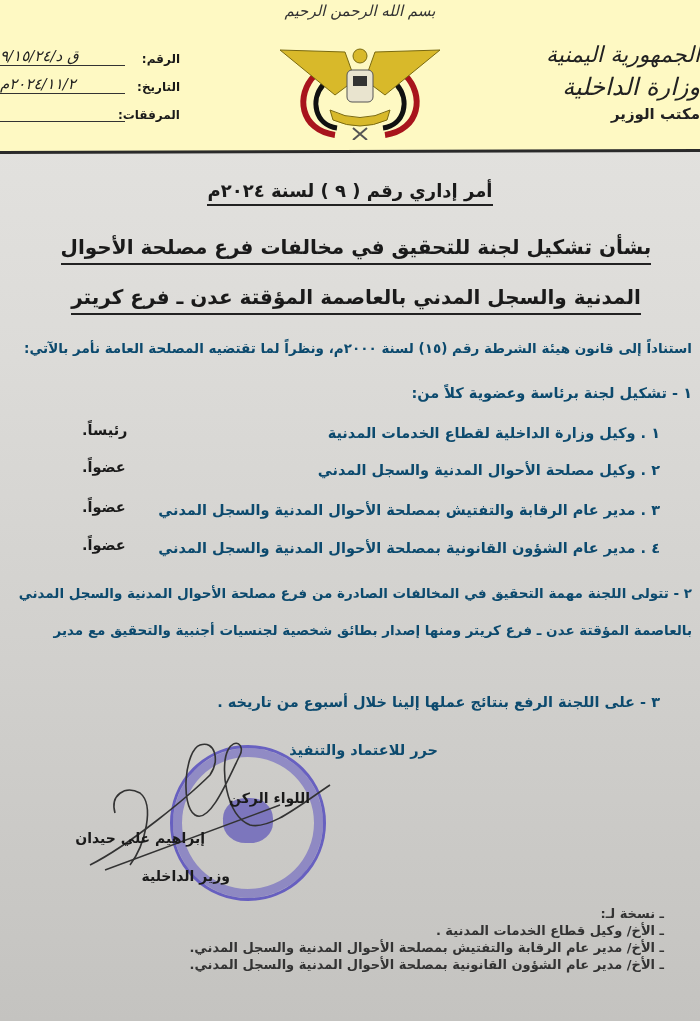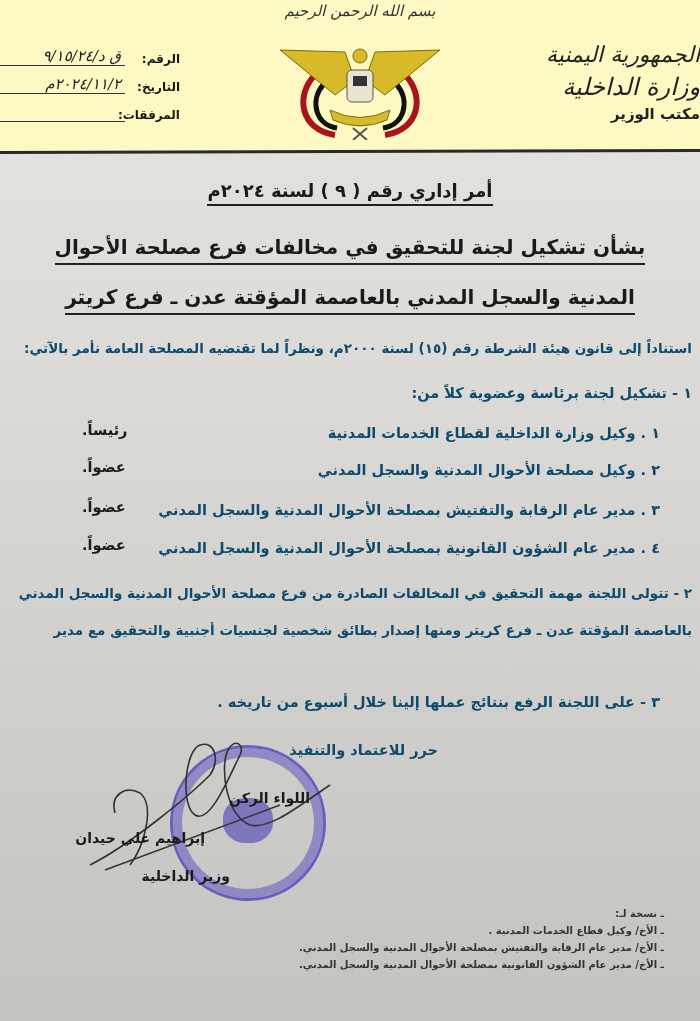--- a/index.html
+++ b/index.html
@@ -15,32 +15,32 @@
     .header-rule { position: absolute; left: 0; top: 150px; width: 700px; height: 3px; background: #2a2a2a; transform: rotate(-0.15deg); }
     .basmala { position: absolute; left: 270px; top: 2px; width: 180px; text-align: center; font-family: "DejaVu Serif", serif; font-size: 15px; font-style: italic; color: #333; letter-spacing: 1px; }
     .emblem { position: absolute; left: 275px; top: 40px; width: 170px; height: 100px; }
     .org { position: absolute; right: 0; top: 40px; text-align: right; direction: rtl; font-family: "DejaVu Serif", serif; color: #222; }
     .org .l1 { font-size: 22px; line-height: 30px; font-style: italic; }
     .org .l2 { font-size: 24px; line-height: 34px; font-style: italic; }
     .org .l3 { font-size: 15px; font-weight: bold; line-height: 20px; font-family: "DejaVu Sans", sans-serif; }
     .meta { position: absolute; left: 0; top: 38px; width: 200px; direction: rtl; font-size: 12px; }
     .meta-row { display: flex; align-items: flex-end; height: 28px; }
     .meta-label { font-weight: bold; width: 55px; text-align: right; padding-right: 20px; }
-    .meta-value { flex: 1; border-bottom: 1.5px solid #333; font-family: "DejaVu Serif", serif; font-style: italic; font-size: 15px; direction: ltr; text-align: right; padding-right: 4px; color: #222; }
+    .meta-value { flex: 1; border-bottom: 1.5px solid #333; font-family: "DejaVu Serif", serif; font-style: italic; font-size: 15px; direction: ltr; padding-right: 4px; color: #222; }
     .title { position: absolute; top: 180px; left: 0; width: 700px; text-align: center; direction: rtl; font-weight: bold; font-size: 18px; }
     .title span { border-bottom: 2px solid #222; padding-bottom: 3px; }
-    .subject { position: absolute; left: 8px; width: 684px; text-align: center; direction: rtl; font-weight: bold; font-size: 20px; }
+    .subject { position: absolute; left: 14px; width: 684px; text-align: center; direction: rtl; font-weight: bold; font-size: 20px; }
     .subject span { border-bottom: 2px solid #222; padding-bottom: 4px; }
     .body-text { position: absolute; right: 8px; direction: rtl; text-align: right; font-weight: bold; font-size: 14.5px; color: #0c4a6e; white-space: nowrap; }
     .role { position: absolute; left: 82px; direction: rtl; font-weight: bold; font-size: 14.5px; }
     .signature-block { position: absolute; left: 70px; top: 735px; width: 380px; height: 170px; }
     .stamp { position: absolute; left: 170px; top: 745px; width: 150px; height: 150px; border-radius: 50%; border: 3px solid rgba(70,60,190,0.75); box-shadow: inset 0 0 0 7px rgba(0,0,0,0), inset 0 0 0 9px rgba(70,60,190,0.45); }
     .stamp-inner { position: absolute; left: 50px; top: 50px; width: 50px; height: 45px; border-radius: 45%; background: rgba(60,50,180,0.55); }
     .sig-line { position: absolute; right: 250px; direction: rtl; font-weight: bold; font-size: 14px; white-space: nowrap; }
-    .copies { position: absolute; right: 36px; top: 905px; direction: rtl; text-align: right; font-size: 10px; font-weight: bold; color: #333; }
+    .copies { position: absolute; right: 36px; top: 905px; direction: rtl; text-align: right; font-size: 13px; font-weight: bold; color: #333; }
     .copies div { line-height: 17px; white-space: nowrap; }
   </style>
 </head>
 <body>
 
 <div class="page">
 
   <div class="header">
     <div class="basmala">بسم الله الرحمن الرحيم</div>
 

